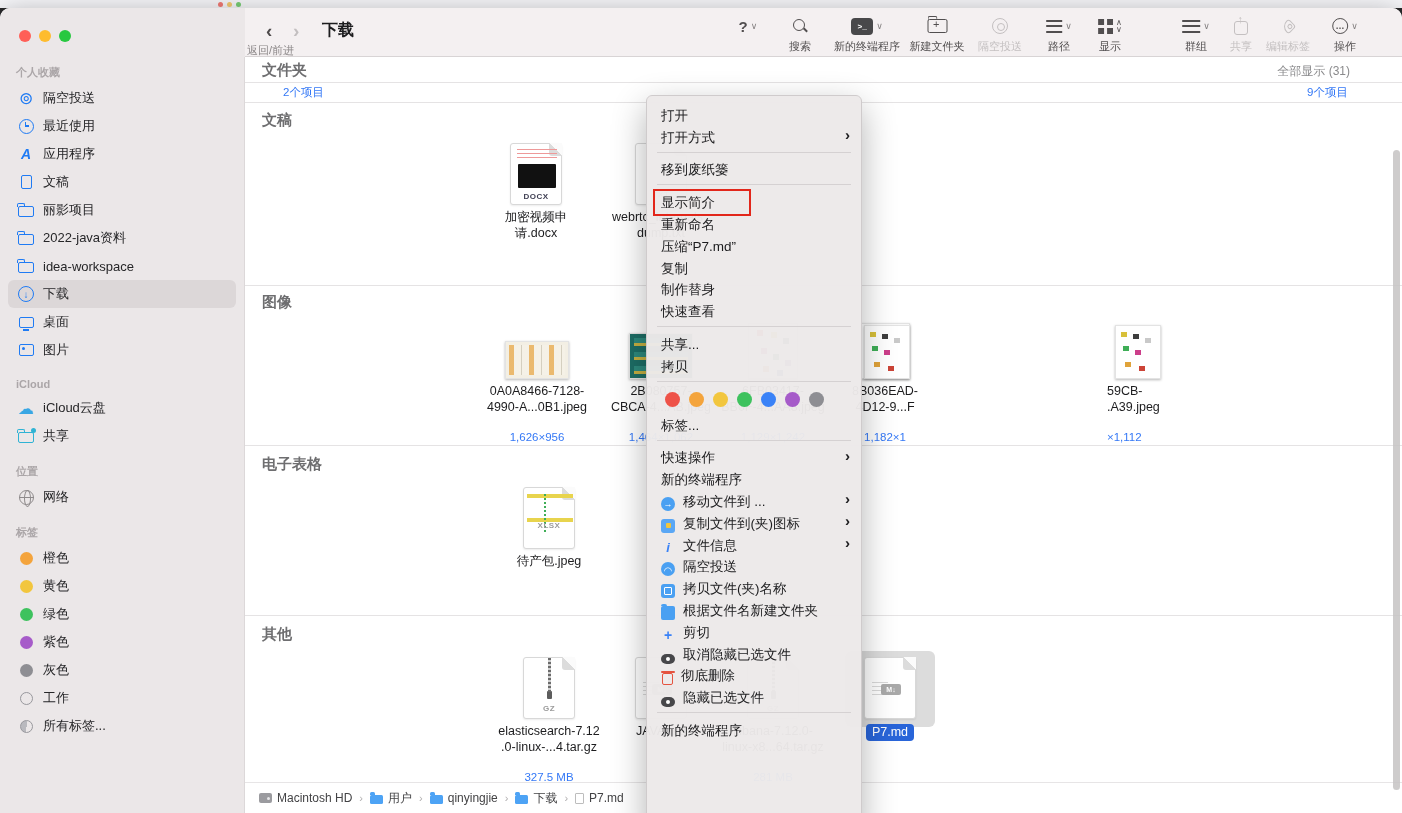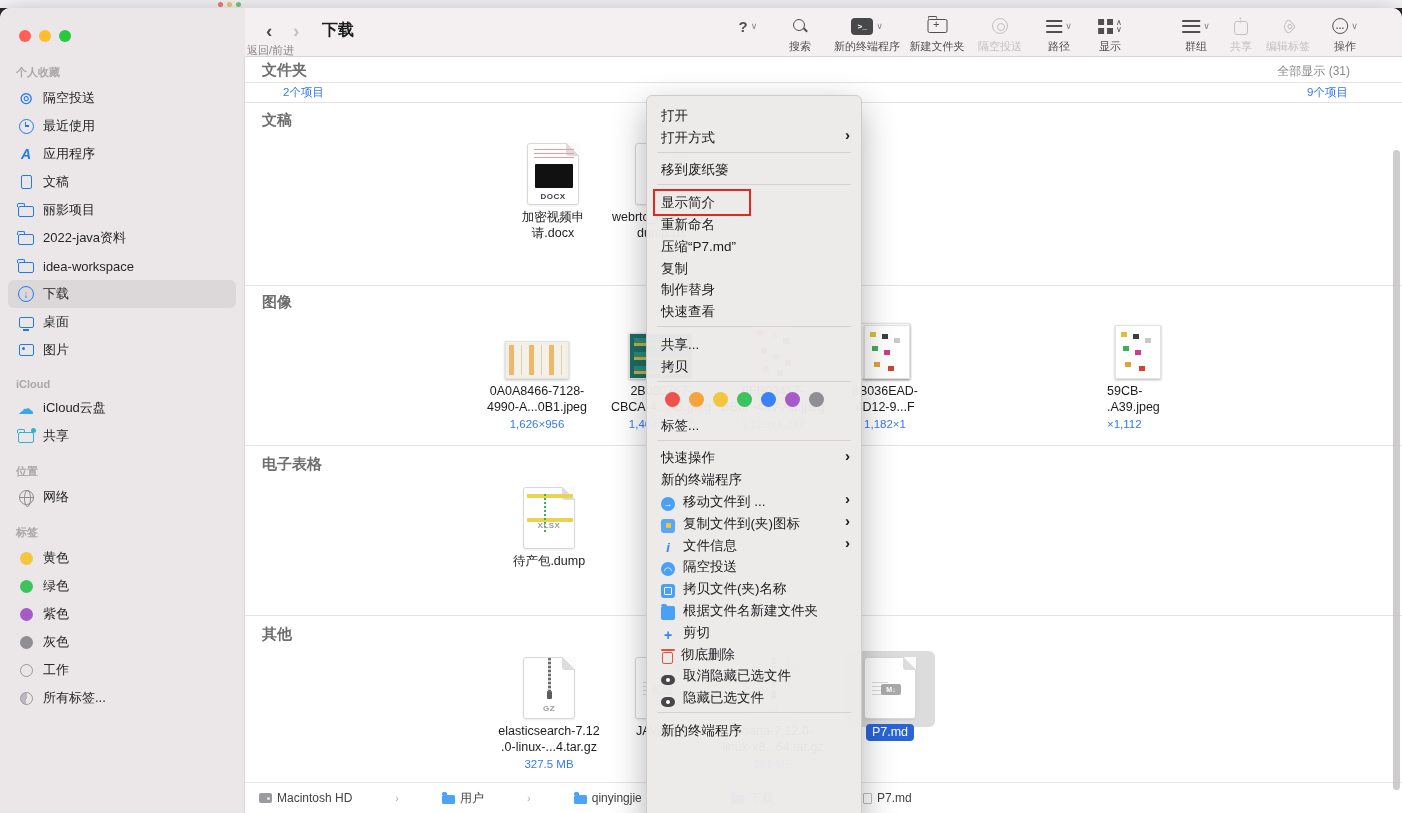--- a/index.html
+++ b/index.html
@@ -160,30 +160,30 @@
   .th4::after { content:""; position:absolute; left:6px; top:5px; width:7px; height:5px; background:#e0a33a;
     box-shadow:15px 0 0 #d8c03a, 28px 0 0 #cc8a2e, 8px 12px 0 #5a6b7d, 2px 24px 0 #b03a30,
     18px 22px 0 #b03a30, 16px 34px 0 #6d5d9e, 10px 44px 0 #8a8f96; }
   .th5 { width:46px; height:54px; background:#fff; }
   .th5::after { content:""; position:absolute; left:5px; top:6px; width:6px; height:5px; background:#d8c03a;
     box-shadow:12px 2px 0 #3e3e3e, 24px 6px 0 #c9c9c9, 2px 14px 0 #3fae57, 14px 18px 0 #cc3e8a,
     4px 30px 0 #e0a33a, 18px 34px 0 #cc4437; }
 
   .fname { margin-top:5px; font-size:12.5px; line-height:15.5px; color:#1d1d1f; }
   .fname span { display:block; }
-  .fdims, .fsize { margin-top:3px; font-size:11.5px; color:#3478f6; }
+  .fdims, .fsize { margin-top:16px; font-size:11.5px; color:#3478f6; }
   .sel-iconbg { position:absolute; border-radius:6px; background:#dcdcdc; }
   .chip { display:inline-block; margin-top:5px; padding:0 6px; border-radius:4px; background:#2965d9;
     color:#fff; font-size:12.5px; line-height:17px; }
   .tile.t-left { text-align:left; }
 
   
   .pathbar { position:absolute; left:245px; top:774px; width:1157px; height:31px; background:#fff;
     border-top:1px solid #e7e5e6; display:flex; align-items:center; padding-left:14px;
-    font-size:12px; color:#434345;gap:36px; }
+    font-size:12px; color:#434345; }
   .pseg { display:flex; align-items:center; }
   .psep { margin:0 7px; color:#b0aeaf; font-size:11px; }
   .pic { margin-right:5px; }
   .pic-disk { width:13px; height:10px; background:#9b9b9f; border-radius:2px; position:relative; }
   .pic-disk::after { content:""; position:absolute; right:2px; top:3.5px; width:3px; height:3px;
     border-radius:50%; background:#e8e8ea; }
   .pic-fold { position:relative; width:13px; height:9px; background:#4da3f5; border-radius:1.5px; margin-top:2px; }
   .pic-fold::before { content:""; position:absolute; left:0; top:-2.5px; width:5px; height:2.5px;
     background:#4da3f5; border-radius:1.5px 1.5px 0 0; }
   .pic-file { width:9px; height:11px; background:#fff; border:1px solid #bdbdbd; border-radius:1px; }
@@ -398,20 +398,26 @@
       <div class="sbi">
           <span class="sbic">
             <span class="ic-globe"></span>
           </span>
           <span>网络</span>
         </div>
 
       <div class="sb-sec">标签</div>
       <div class="sbi">
           <span class="sbic">
+            <span class="dot" style="background: rgb(244, 164, 60);"></span>
+          </span>
+          <span>橙色</span>
+        </div>
+      <div class="sbi">
+          <span class="sbic">
             <span class="dot" style="background: rgb(242, 198, 62);"></span>
           </span>
           <span>黄色</span>
         </div>
       <div class="sbi">
           <span class="sbic">
             <span class="dot" style="background: rgb(62, 194, 94);"></span>
           </span>
           <span>绿色</span>
         </div>
@@ -444,21 +450,21 @@
     <div class="content">
       <div class="ghead-row" style="top:0;border-bottom:1px solid #e5e3e4">
         <span class="ghead">文件夹</span>
         <span class="show-all">全部显示 (31)</span>
       </div>
       <span class="cnt" style="left:38px;top:28px">2个项目</span>
       <span class="cnt" style="left:1062px;top:28px">9个项目</span>
       <div class="gdiv" style="top:45px"></div>
 
       <span class="ghead" style="top:54px">文稿</span>
-      <div class="tile" style="left:252px;top:84px">
+      <div class="tile" style="left:235px;top:84px">
         <div class="iconwrap">
             <div class="page-ic docx">
               <span class="deco"></span>
               <span class="ext">DOCX</span>
             </div>
           </div>
         <div class="fname">
             <span>加密视频申</span>
             <span>请.docx</span>
           </div>
@@ -538,21 +544,21 @@
       <div class="tile" style="left:248px;top:428px">
         <div class="iconwrap">
             <div class="page-ic xlsx">
               <span class="xl1"></span>
               <span class="xl2"></span>
               <span class="xg"></span>
               <span class="ext">XLSX</span>
             </div>
           </div>
         <div class="fname">
-            <span>待产包.dump</span>
+            <span>待产包.jpeg</span>
           </div>
       </div>
       <div class="gdiv" style="top:558px"></div>
 
       <span class="ghead" style="top:568px">其他</span>
       <div class="tile" style="left:248px;top:598px">
         <div class="iconwrap">
             <div class="page-ic gz">
               <span class="pull"></span>
               <span class="ext">GZ</span>
@@ -710,26 +716,26 @@
         </div>
       <div class="mi">
           <span class="mi-ic mic-newfoldname"></span>
           <span class="milabel">根据文件名新建文件夹</span>
         </div>
       <div class="mi">
           <span class="mi-ic mic-cut"></span>
           <span class="milabel">剪切</span>
         </div>
       <div class="mi">
+          <span class="mi-ic mic-eye"></span>
+          <span class="milabel">取消隐藏已选文件</span>
+        </div>
+      <div class="mi">
           <span class="mi-ic mic-trash"></span>
           <span class="milabel">彻底删除</span>
-        </div>
-      <div class="mi">
-          <span class="mi-ic mic-eye"></span>
-          <span class="milabel">取消隐藏已选文件</span>
         </div>
       <div class="mi">
           <span class="mi-ic mic-eye"></span>
           <span class="milabel">隐藏已选文件</span>
         </div>
       <div class="msep"></div>
       <div class="mi">
           <span class="milabel">新的终端程序</span>
         </div>
     </div>

